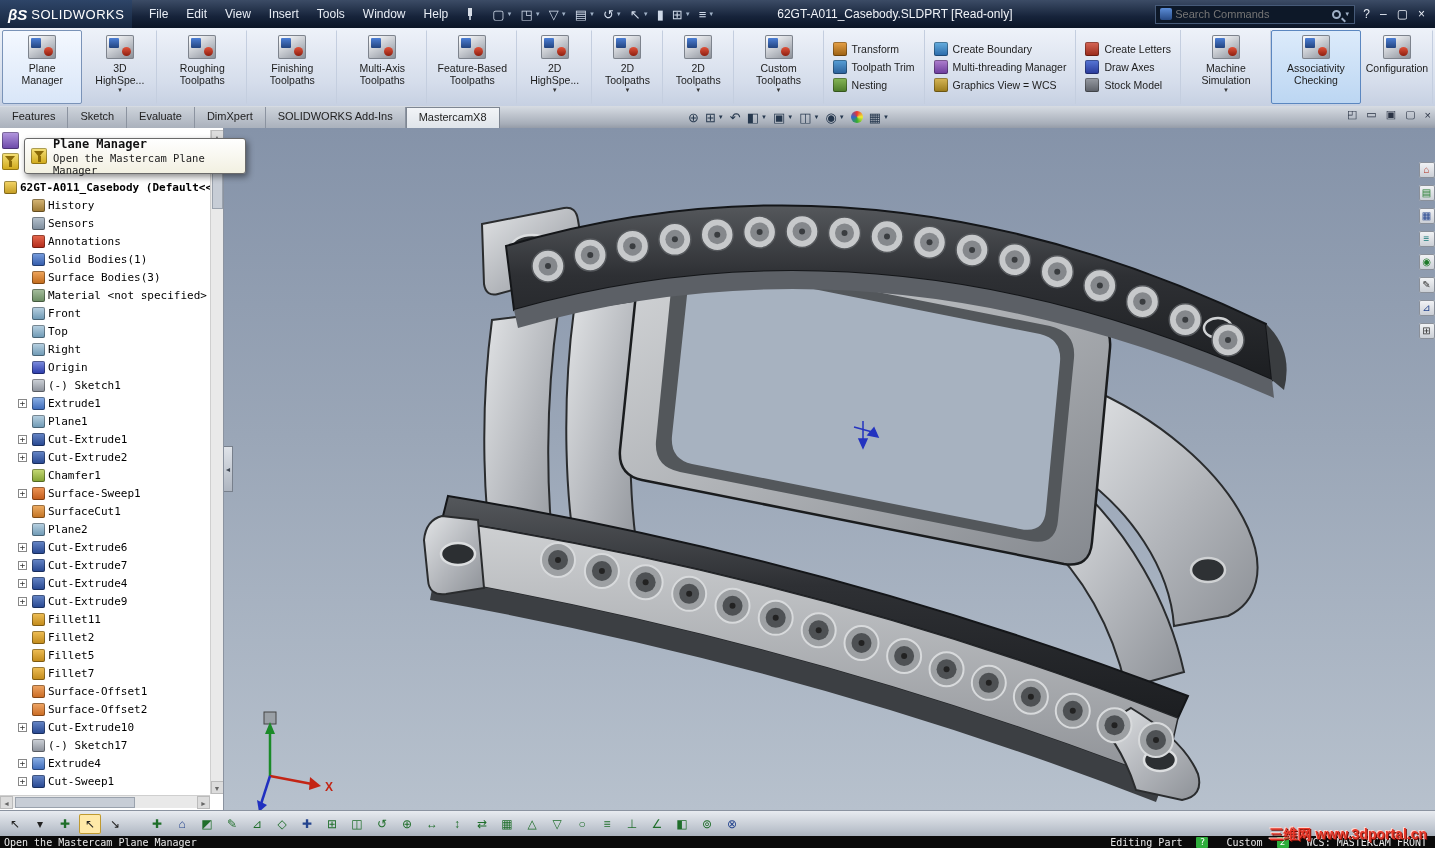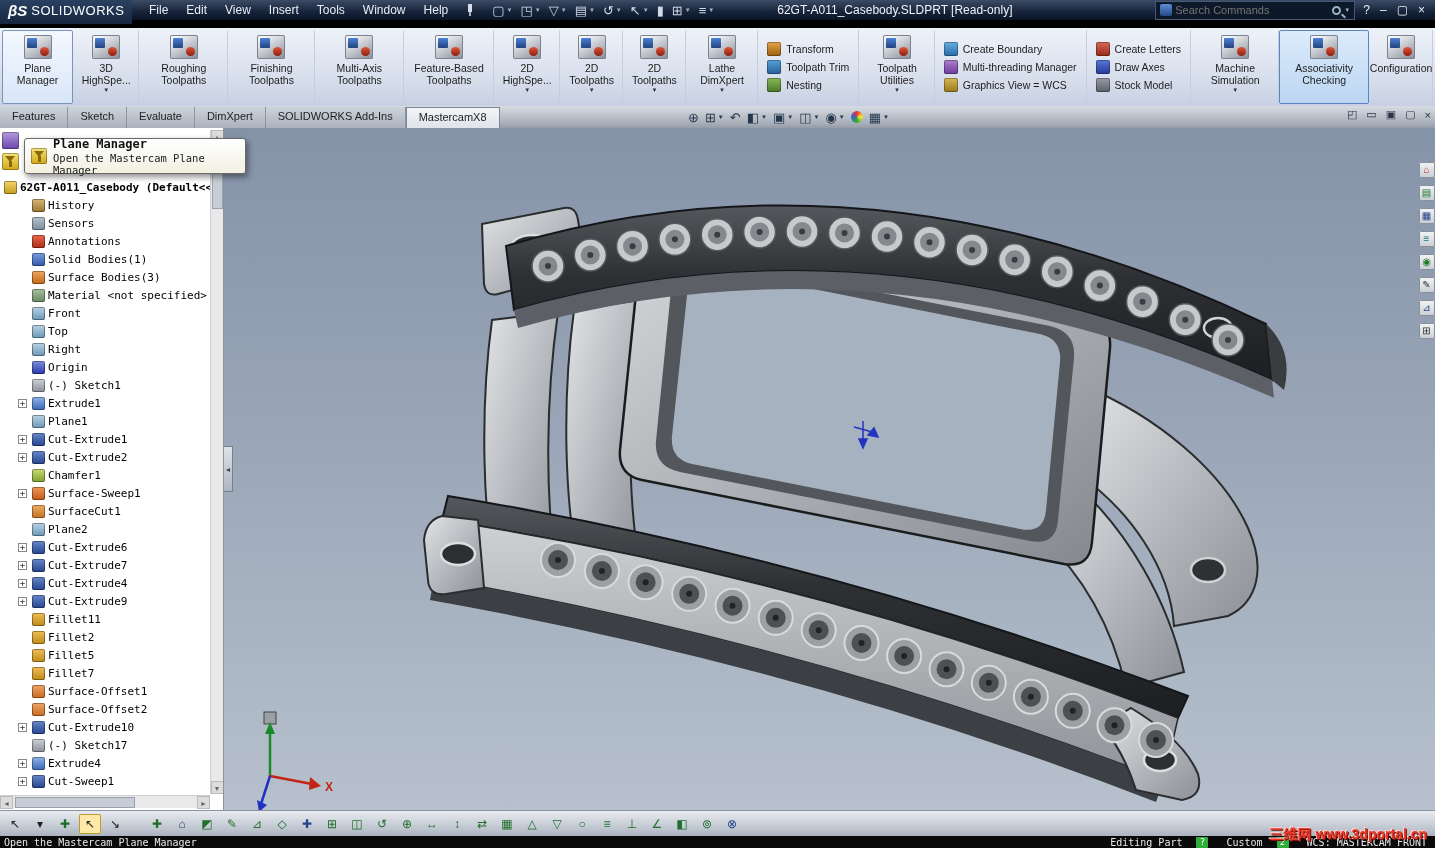--- a/index.html
+++ b/index.html
@@ -1,20 +1,20 @@
 <!DOCTYPE html>
 <html><head>
 <meta charset="utf-8">
 <style>
   *{box-sizing:border-box;margin:0;padding:0}
   html,body{width:1435px;height:848px;overflow:hidden}
   body{font-family:"Liberation Sans",sans-serif;position:relative;background:#000;font-size:12px}
 
   
-  #titlebar{position:absolute;left:0;top:0;width:1435px;height:20px;
+  #titlebar{position:absolute;left:0;top:0;width:1435px;height:28px;
     background:linear-gradient(#3c4c66,#16233a 60%,#0b1526);display:flex;align-items:center;color:#e8edf5}
   #logo{width:132px;height:28px;background:linear-gradient(#2e4568,#16263f);display:flex;align-items:center;padding-left:8px;gap:4px;flex:none}
   #logo .ds{font-style:italic;font-weight:bold;font-size:15px;color:#fff}
   #logo .sw{font-weight:normal;font-size:13px;letter-spacing:.5px;color:#fff}
   #menubar{display:flex;margin-left:8px}
   .menu-item{padding:5px 9px;color:#e8edf5;cursor:default}
   .pin{width:14px;height:14px;margin:0 6px;position:relative;flex:none}
   .pin::before{content:"";position:absolute;left:5px;top:1px;width:4px;height:8px;background:#d7dde6}
   .pin::after{content:"";position:absolute;left:6px;top:9px;width:2px;height:4px;background:#aab4c2}
   #qat{display:flex;align-items:center;gap:2px;margin-left:6px}
@@ -263,44 +263,39 @@
       <span class="rlabel">2D Toolpaths</span>
       <span class="dd">▼</span>
     </div>
     <div class="rbtn dd">
       <span class="cam"></span>
       <span class="rlabel">2D Toolpaths</span>
       <span class="dd">▼</span>
     </div>
     <div class="rbtn dd">
       <span class="cam"></span>
-      <span class="rlabel">Lathe DimXpert</span>
+      <span class="rlabel">Custom Toolpaths</span>
       <span class="dd">▼</span>
     </div>
 
   <div class="rstack">
     <div class="sbtn">
       <span class="sicon i-transform"></span>
       <span>Transform</span>
     </div>
     <div class="sbtn">
       <span class="sicon i-trim"></span>
       <span>Toolpath Trim</span>
     </div>
     <div class="sbtn">
       <span class="sicon i-nest"></span>
       <span>Nesting</span>
     </div>
   </div>
 
-  <div class="rbtn dd">
-    <span class="cam"></span>
-    <span class="rlabel">Toolpath Utilities</span>
-    <span class="dd">▼</span>
-  </div>
 
   <div class="rstack">
     <div class="sbtn">
       <span class="sicon i-boundary"></span>
       <span>Create Boundary</span>
     </div>
     <div class="sbtn">
       <span class="sicon i-thread"></span>
       <span>Multi-threading Manager</span>
     </div>

